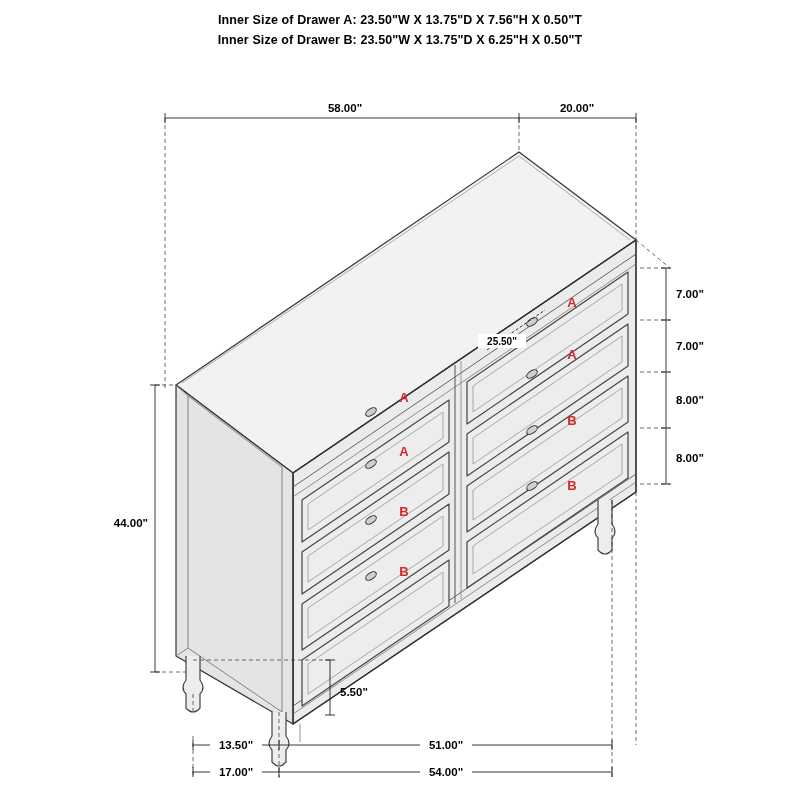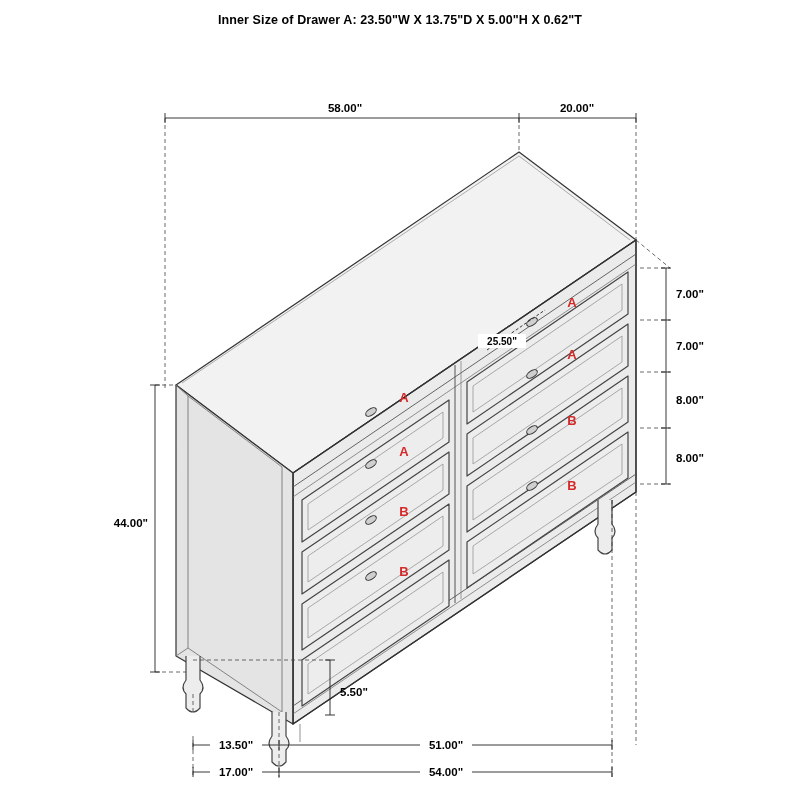--- a/index.html
+++ b/index.html
@@ -60,21 +60,22 @@
     font-weight: bold;
     fill: #d42a2a;
   }
 </style>
 </head>
 <body>
 
 <div id="stage">
 
   <div class="header">
-    <div class="header-line">Inner Size of Drawer A: 23.50"W X 13.75"D X 5.00"H X 0.62"T</div>
+    <div class="header-line">Inner Size of Drawer A: 23.50"W X 13.75"D X 7.56"H X 0.50"T</div>
+    <div class="header-line">Inner Size of Drawer B: 23.50"W X 13.75"D X 6.25"H X 0.50"T</div>
   </div>
 
   <svg class="diagram" viewBox="0 0 800 800">
 
     <g fill="none" stroke="#333333" stroke-width="1.2" stroke-linejoin="round">
 
       <path d="M176,385 L519,152 L636,240 L293,473 Z" fill="#f2f2f2" stroke="#333333"></path>
       <path d="M182,383 L519,156 L630,240" fill="none" stroke="#999999" stroke-width="0.8"></path>
 
       <path d="M293,473 L636,240 L636,492 L293,724 Z" fill="#ebebeb" stroke="#333333"></path>

